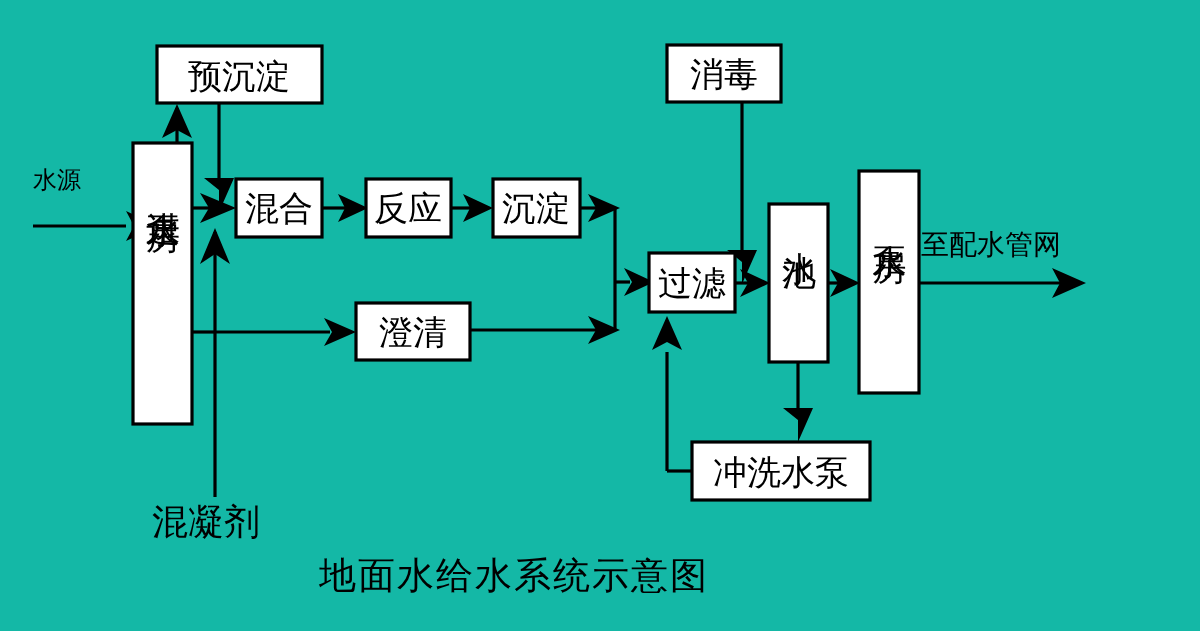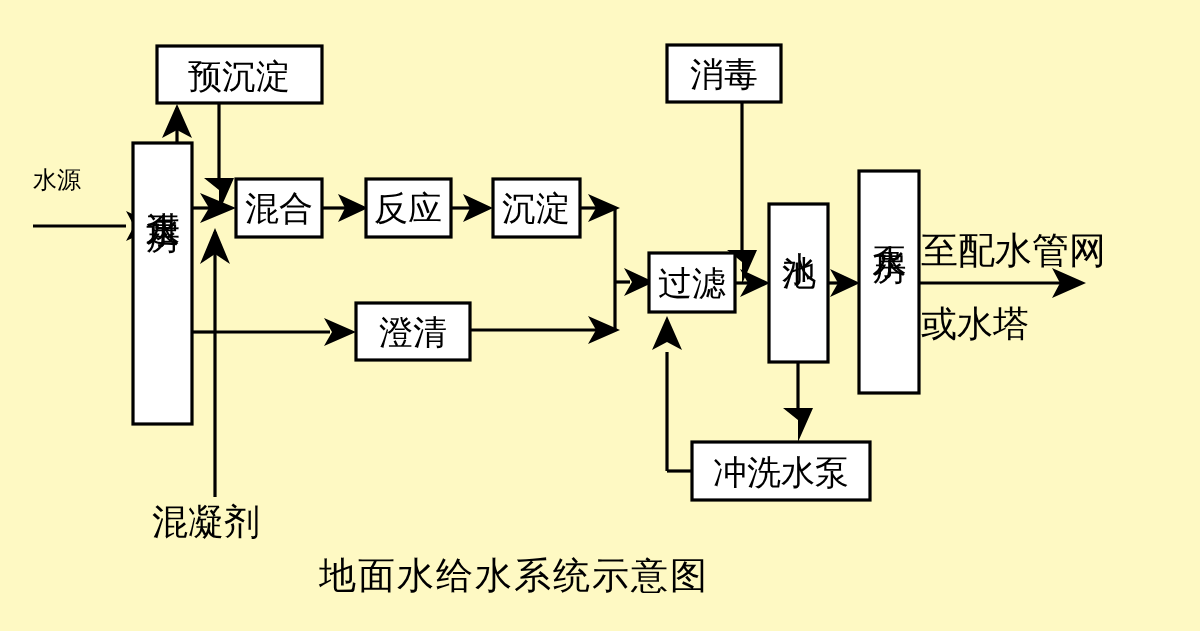--- a/index.html
+++ b/index.html
@@ -1,18 +1,18 @@
 <!DOCTYPE html>
 <html><head>
 <meta charset="utf-8">
 <style>
   html,body{margin:0;padding:0;background:#ffffff;}
   body{width:1200px;height:631px;overflow:hidden;
        font-family:"Liberation Serif","DejaVu Serif",serif;}
-  #stage{position:relative;width:1200px;height:631px;background:#fef9c3;}
+  #stage{position:relative;width:1200px;height:631px;background:#14b8a6;}
   svg#diagram{position:absolute;left:0;top:0;width:1200px;height:631px;}
   .nodebox{fill:#ffffff;stroke:#000000;stroke-width:3.2;}
   .edge{stroke:#000000;stroke-width:3.2;fill:none;}
   .arrowhead{fill:#000000;stroke:none;}
   .lbl{font-family:"Liberation Serif","DejaVu Serif",serif;fill:#000;}
   .boxtext{font-size:34px;}
 </style>
 </head>
 <body>
 
@@ -182,20 +182,19 @@
               display:flex;flex-direction:column;align-items:center;
               justify-content:flex-start;font-size:34px;line-height:1.0;">
     <span style="writing-mode:vertical-rl;text-orientation:upright;
                  line-height:1.0;letter-spacing:2px;">水泵房</span>
   </div>
 
   <div style="position:absolute;left:33px;top:164px;font-size:24px;white-space:nowrap;">水源</div>
 
   <div style="position:absolute;left:152px;top:498px;font-size:36px;white-space:nowrap;text-align:center;">混凝剂</div>
 
-  <div style="position:absolute;left:921px;top:226px;font-size:37px;white-space:nowrap;">至配水管网</div>
-
-  <div style="position:absolute;left:921px;top:300px;font-size:36px;white-space:nowrap;">或水塔</div>
+  <div style="position:absolute;left:921px;top:226px;font-size:28px;white-space:nowrap;">至配水管网</div>
+
 
   <div style="position:absolute;left:0;top:551px;width:1028px;text-align:center;
               font-size:37px;letter-spacing:2px;">地面水给水系统示意图</div>
 
 </div>
 
 </body></html>

